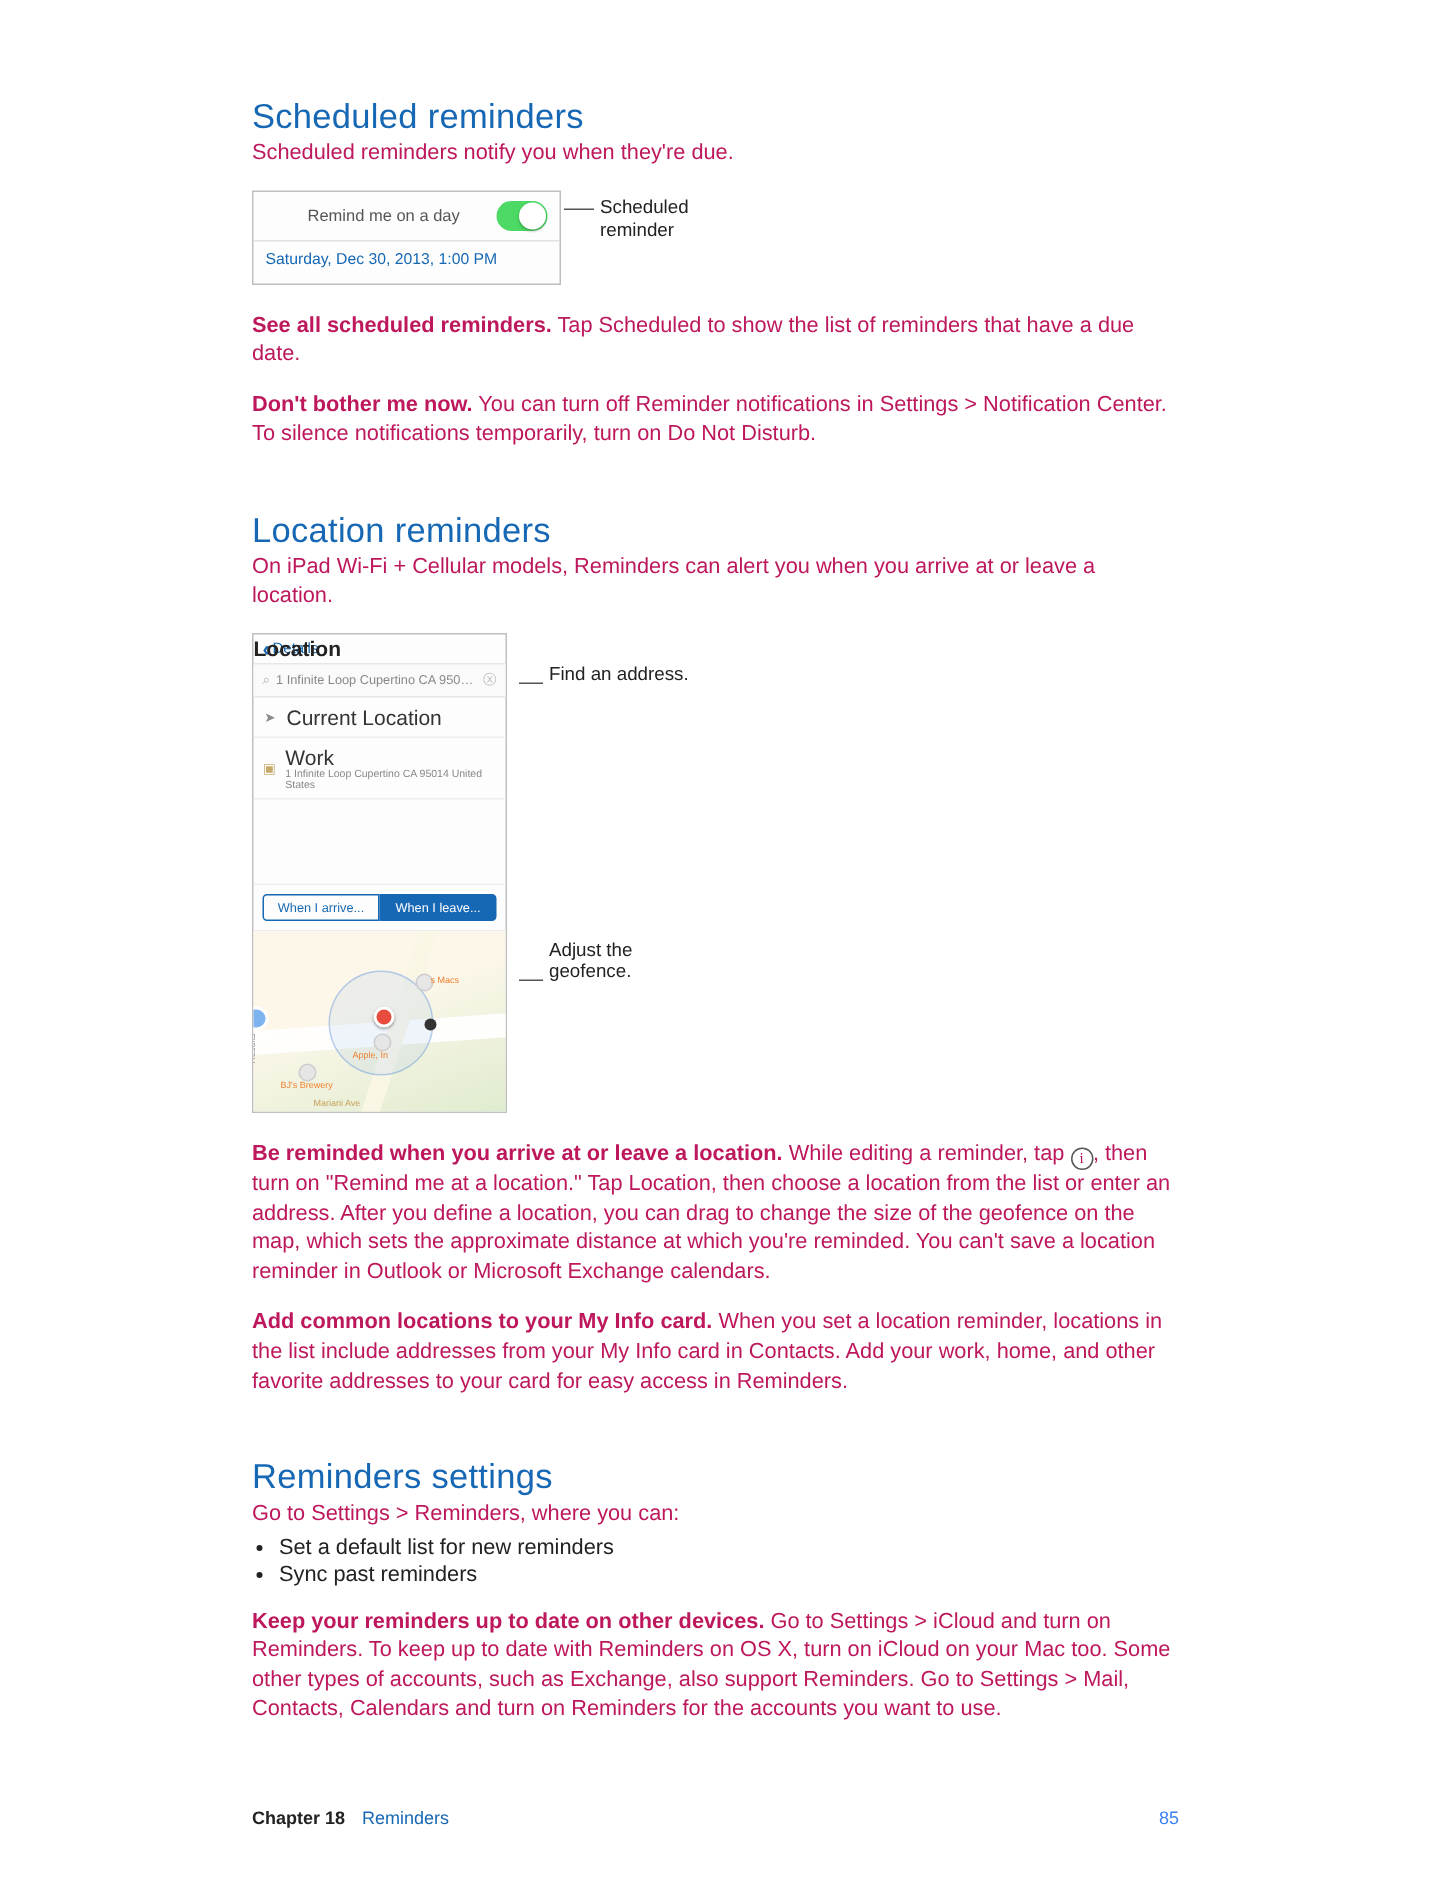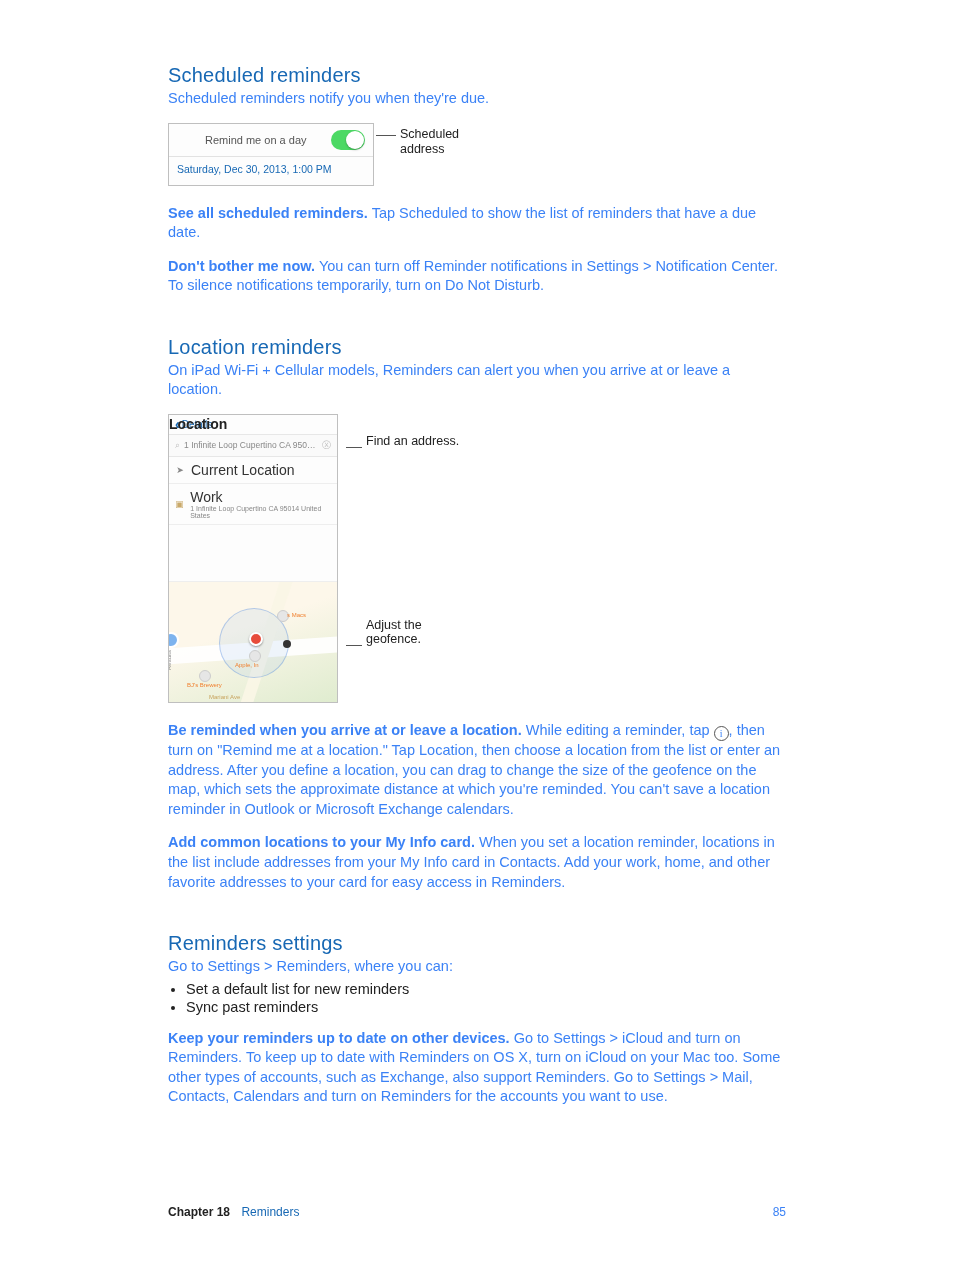--- a/index.html
+++ b/index.html
@@ -12,29 +12,29 @@
     height: 1265px;
     box-sizing: border-box;
     position: relative;
   }
   .page {
     padding: 64px 168px 50px 168px;
   }
   h2 {
     color: #1768b4;
     font-weight: 400;
-    font-size: 20px;
+    font-size: 23px;
     margin: 0 0 2px 0;
     letter-spacing: 0.2px;
   }
   p {
     font-size: 14.5px;
     line-height: 1.35;
     margin: 0 0 14px 0;
-    color: #3b82f6;
+    color: #be185d;
   }
   .section { margin-bottom: 40px; }
   .bold { font-weight: 600; }
   .figure-row { display: flex; align-items: flex-start; margin: 8px 0 18px 0; }
   
   .sched-widget {
     width: 204px;
     border: 1px solid #bfbfbf;
     background: #fdfdfd;
     font-size: 11px;
@@ -153,21 +153,21 @@
         <div class="sched-row1">
           <span class="label">Remind me on a day</span>
           <span class="toggle">
               <span class="knob"></span>
             </span>
         </div>
         <div class="sched-row2">Saturday, Dec 30, 2013, 1:00 PM</div>
       </div>
       <div class="callout-block" style="margin-top:12px; margin-left:2px;">
         <div class="callout-line"></div>
-        <div class="callout-text" style="margin-left:4px; margin-top:-8px; width:70px;">Scheduled address</div>
+        <div class="callout-text" style="margin-left:4px; margin-top:-8px; width:70px;">Scheduled reminder</div>
       </div>
     </div>
 
     <p><span class="bold">See all scheduled reminders.</span><span> Tap Scheduled to show the list of reminders that have a due date.</span></p>
     <p><span class="bold">Don't bother me now.</span><span> You can turn off Reminder notifications in Settings &gt; Notification Center. To silence notifications temporarily, turn on Do Not Disturb.</span></p>
   </div>
 
   <div class="section">
     <h2>Location reminders</h2>
     <p>On iPad Wi-Fi + Cellular models, Reminders can alert you when you arrive at or leave a location.</p>
@@ -191,20 +191,24 @@
           <span class="main">Current Location</span>
         </div>
         <div class="loc-item">
           <span class="ic" style="color:#c9a96a;">▣</span>
           <div>
             <div class="main">Work</div>
             <div class="sub">1 Infinite Loop Cupertino CA 95014 United States</div>
           </div>
         </div>
         <div class="loc-blank"></div>
+        <div class="loc-seg">
+          <div class="seg-btn left">When I arrive...</div>
+          <div class="seg-btn right">When I leave...</div>
+        </div>
         <div class="loc-map">
           <div class="map-road1"></div>
           <div class="map-road2"></div>
           <div class="sidevert">Results</div>
           <div class="leftblue"></div>
           <div class="geofence"></div>
           <div class="poidot" style="left:108px; top:28px;"></div>
           <div class="poilabel" style="left:118px; top:30px;">s Macs</div>
           <div class="pin"></div>
           <div class="poidot" style="left:80px; top:68px;"></div>

